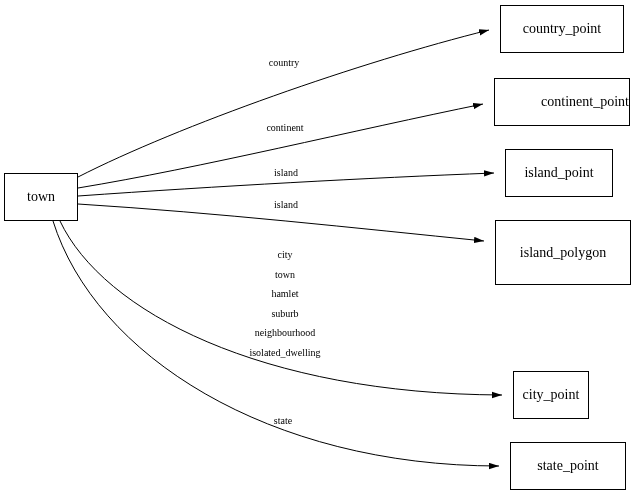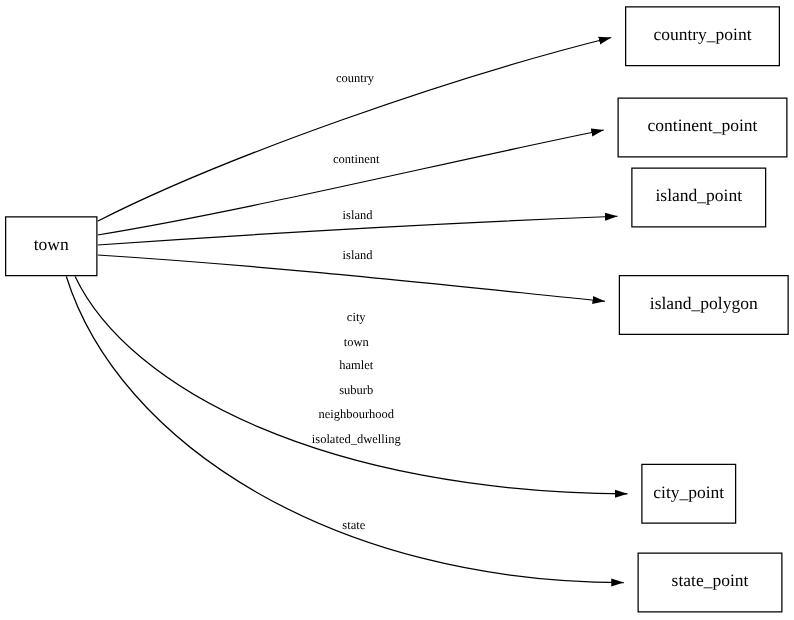--- a/index.html
+++ b/index.html
@@ -68,29 +68,29 @@
   </svg>
 
   <div class="node" style="left:4px;   top:173px; width:74px;  height:48px;">
     <span>town</span>
   </div>
 
   <div class="node" style="left:500px; top:5px;   width:124px; height:48px;">
     <span>country_point</span>
   </div>
 
-  <div class="node" style="left:494px; top:78px;  width:136px; height:48px;">
+  <div class="node" style="left:494px; top:78px;  width:136px; height:48px;justify-content:flex-end;">
     <span>continent_point</span>
   </div>
 
-  <div class="node" style="left:505px; top:134px; width:108px; height:48px;">
+  <div class="node" style="left:505px; top:149px; width:108px; height:48px;">
     <span>island_point</span>
   </div>
 
-  <div class="node" style="left:495px; top:220px; width:136px; height:48px;align-items:center;">
+  <div class="node" style="left:495px; top:220px; width:136px; height:65px;align-items:center;">
     <span>island_polygon</span>
   </div>
 
   <div class="node" style="left:513px; top:371px; width:76px;  height:48px;">
     <span>city_point</span>
   </div>
 
   <div class="node" style="left:510px; top:442px; width:116px; height:48px;">
     <span>state_point</span>
   </div>

